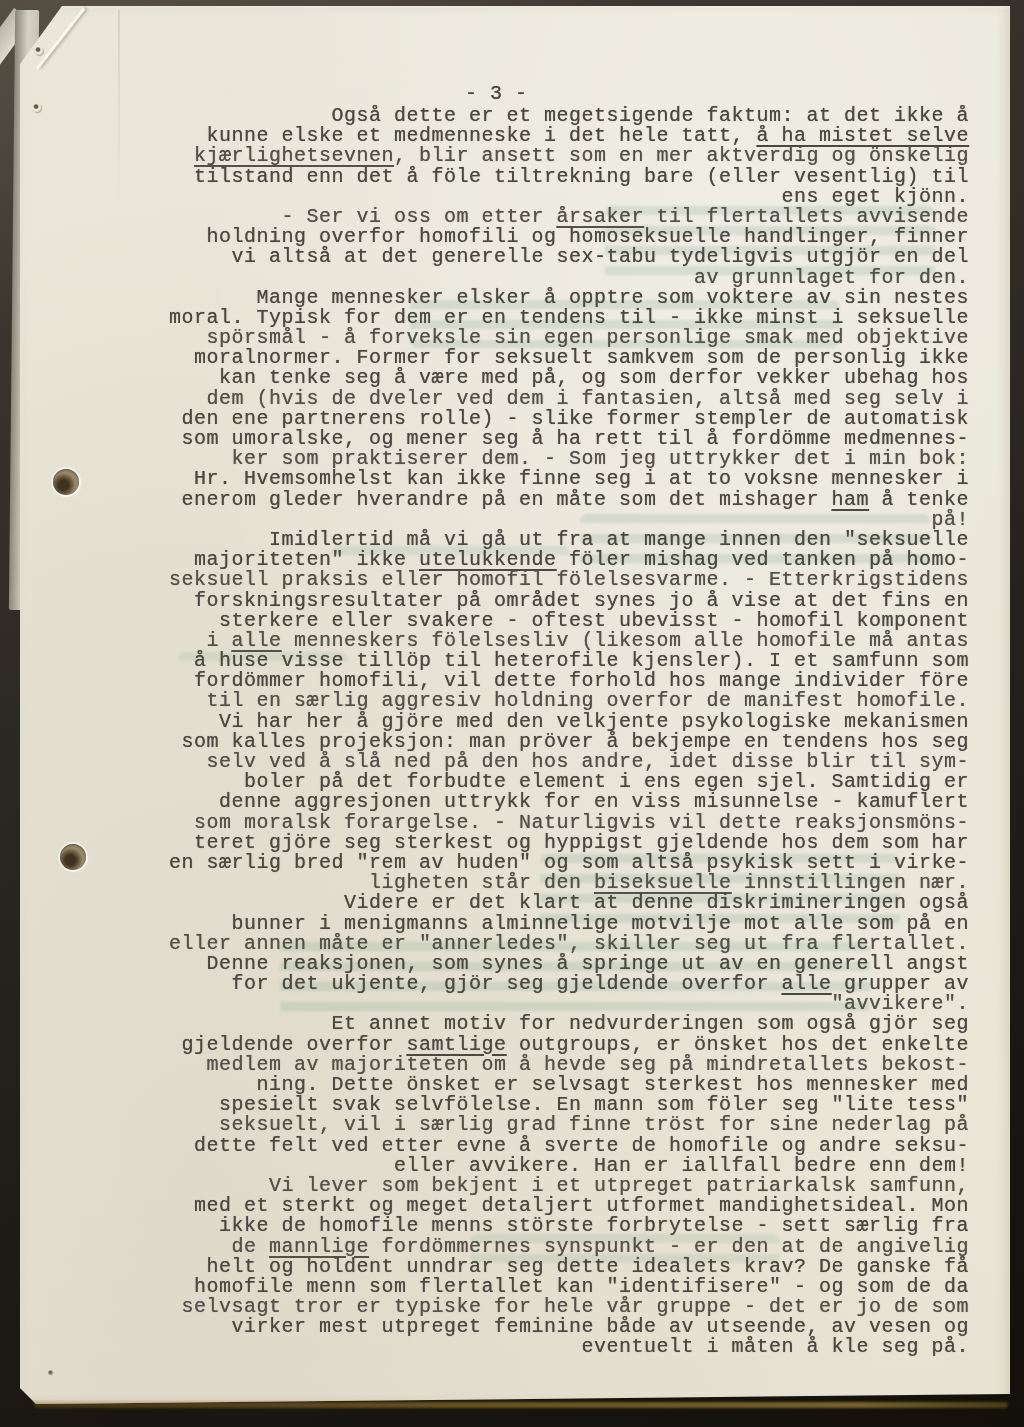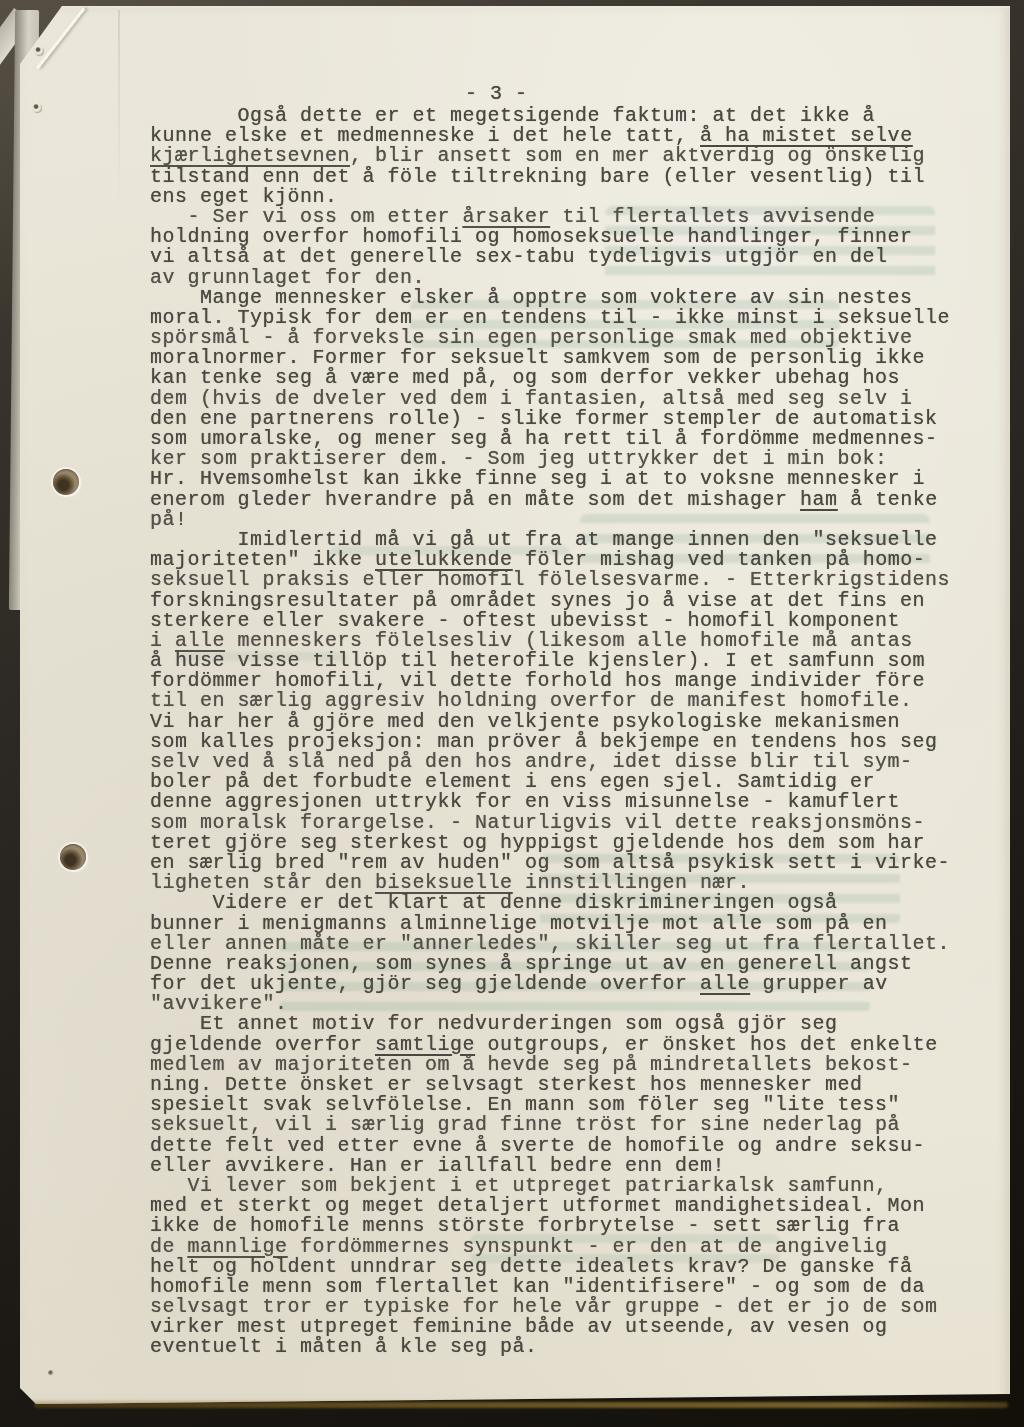--- a/index.html
+++ b/index.html
@@ -41,21 +41,21 @@
   }
   .crease{
     position:absolute;left:98px;top:4px;width:2px;height:200px;
     background:linear-gradient(to bottom,rgba(90,84,72,.14),rgba(90,84,72,0));
   }
   .page-num,.text{
     font-size:20px;line-height:20.2px;letter-spacing:.5px;color:#4b4841;
     text-shadow:0 0 .7px rgba(73,68,60,.8);white-space:pre;
   }
   .page-num{position:absolute;left:445px;top:78px;}
-  .text{position:absolute;left:130px;top:100px;}
+  .text{position:absolute;left:149px;top:100px;text-align:right;}
   .line{height:20.2px;}
   .line:nth-child(3n){color:#54514a;}
   .u{text-decoration:underline;text-decoration-thickness:1.6px;text-underline-offset:4px;}
   .hole{
     position:absolute;width:26px;height:26px;border-radius:50%;
     background:radial-gradient(circle at 40% 62%, #3e3320 0 5px, #6e5d42 9px, #97866a 12px);
     box-shadow:0 0 0 2px rgba(255,255,255,.55), 2px 2px 3px rgba(255,255,255,.4), inset 0 1px 2px rgba(0,0,0,.4);
   }
   .h1{left:33px;top:463px;}
   .h2{left:40px;top:838px;}

